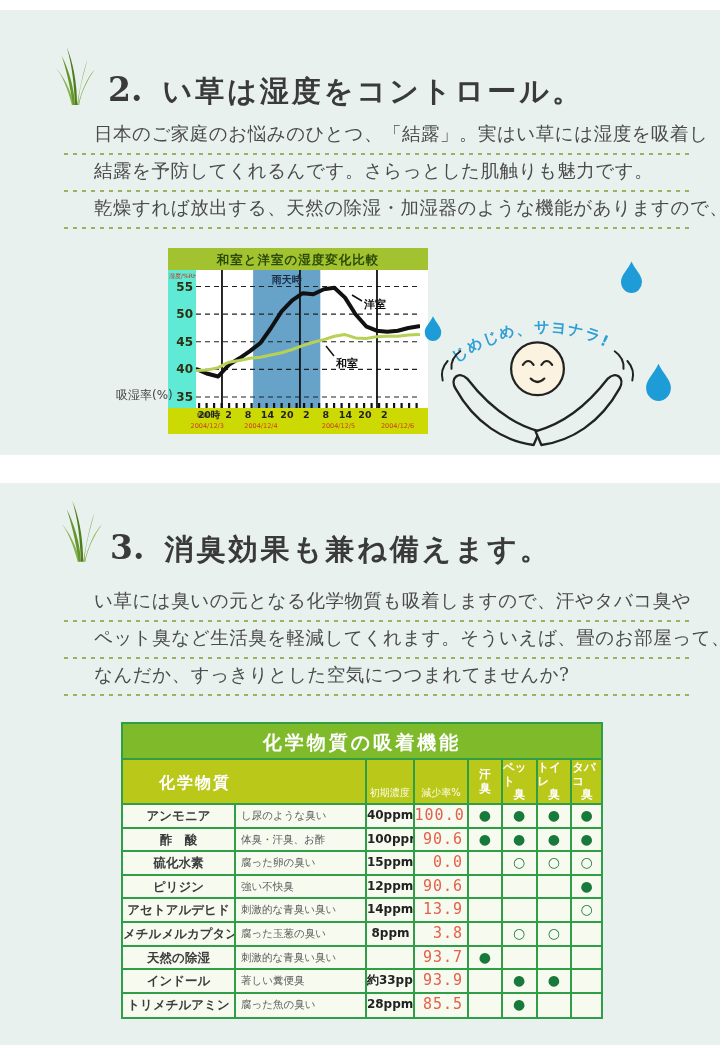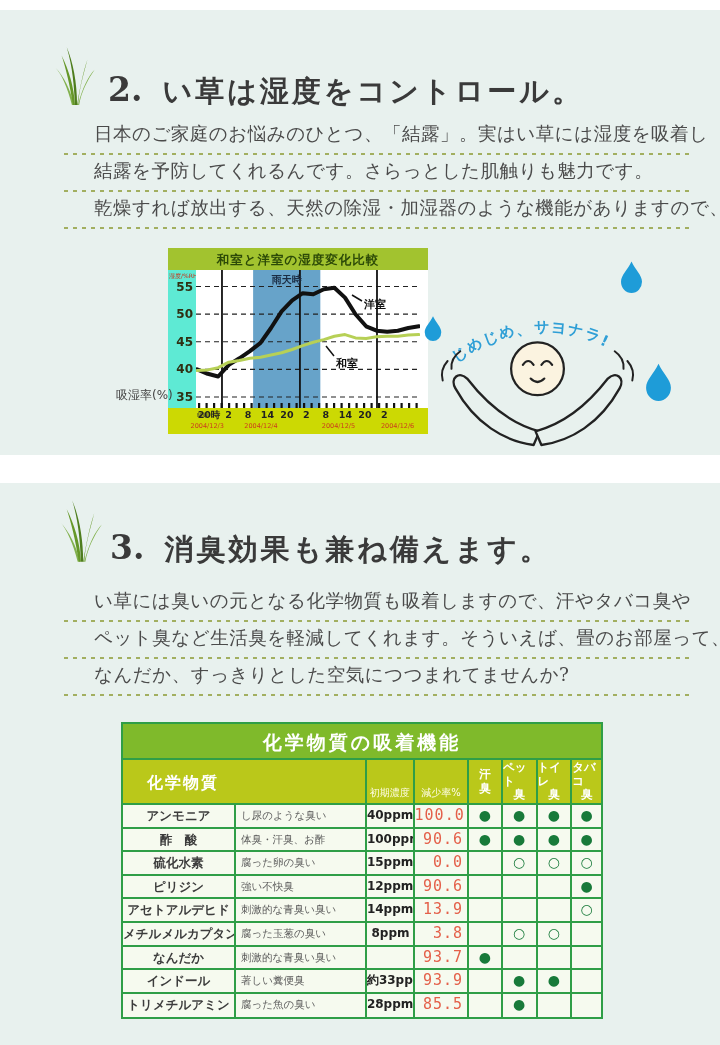--- a/index.html
+++ b/index.html
@@ -39,21 +39,21 @@
   #speech-arc{position:absolute;left:463px;top:288px;width:170px;height:60px;}
   #speech-arc span{position:absolute;font-size:15px;font-weight:bold;color:#2f9fd6;}
   .drop{position:absolute;}
   #happy-character{position:absolute;left:430px;top:298px;width:215px;height:147px;}
 
   
   #abs-table{position:absolute;left:121px;top:722px;width:482px;border:2px solid #2f9e47;box-sizing:border-box;background:#f6faef;}
   .t-title{height:36px;background:#7fba2b;color:#ffffff;font-weight:bold;font-size:19px;letter-spacing:3px;
     text-align:center;line-height:37px;border-bottom:2px solid #2f9e47;box-sizing:border-box;}
   .t-header{display:flex;height:45px;background:#bac81a;border-bottom:2px solid #2f9e47;box-sizing:border-box;}
-  .th-chem{width:244px;color:#fff;font-weight:bold;font-size:16px;letter-spacing:2px;padding-left:24px;line-height:46px;box-sizing:border-box;}
+  .th-chem{width:244px;color:#fff;font-weight:bold;font-size:16px;letter-spacing:2px;padding-left:36px;line-height:46px;box-sizing:border-box;}
   .th-small{color:#fffde8;font-size:10px;text-align:center;padding-top:26px;box-sizing:border-box;border-left:2px solid #2f9e47;}
   .th-init{width:48px;}
   .th-rate{width:55px;}
   .th-odor{display:flex;flex-direction:column;justify-content:center;align-items:center;font-size:11.5px;
     color:#fff;font-weight:bold;line-height:1.2;border-left:2px solid #2f9e47;box-sizing:border-box;}
   .t-row{display:flex;height:23.6px;border-bottom:2px solid #2f9e47;box-sizing:border-box;background:#f6faef;}
   .t-row:last-child{border-bottom:none;}
   .cell{box-sizing:border-box;overflow:hidden;white-space:nowrap;}
   .c-name{width:112px;text-align:center;font-weight:bold;font-size:12.5px;color:#3c3c3c;line-height:21px;}
   .c-desc{width:132px;font-size:10.5px;color:#5a5a5a;padding-left:5px;line-height:21px;border-left:2px solid #2f9e47;}
@@ -320,21 +320,21 @@
           <div class="cell c-name">メチルメルカプタン</div>
           <div class="cell c-desc">腐った玉葱の臭い</div>
           <div class="cell c-conc">8ppm</div>
           <div class="cell c-rate">3.8</div>
           <div class="cell c-mark" style="width: 34px;"></div>
           <div class="cell c-mark" style="width: 35px;">○</div>
           <div class="cell c-mark" style="width: 35px;">○</div>
           <div class="cell c-mark" style="width: 31px;"></div>
         </div>
         <div class="t-row">
-          <div class="cell c-name">なんだか</div>
+          <div class="cell c-name">天然の除湿</div>
           <div class="cell c-desc">刺激的な青臭い臭い</div>
           <div class="cell c-conc"></div>
           <div class="cell c-rate">93.7</div>
           <div class="cell c-mark" style="width: 34px;">●</div>
           <div class="cell c-mark" style="width: 35px;"></div>
           <div class="cell c-mark" style="width: 35px;"></div>
           <div class="cell c-mark" style="width: 31px;"></div>
         </div>
         <div class="t-row">
           <div class="cell c-name">インドール</div>

